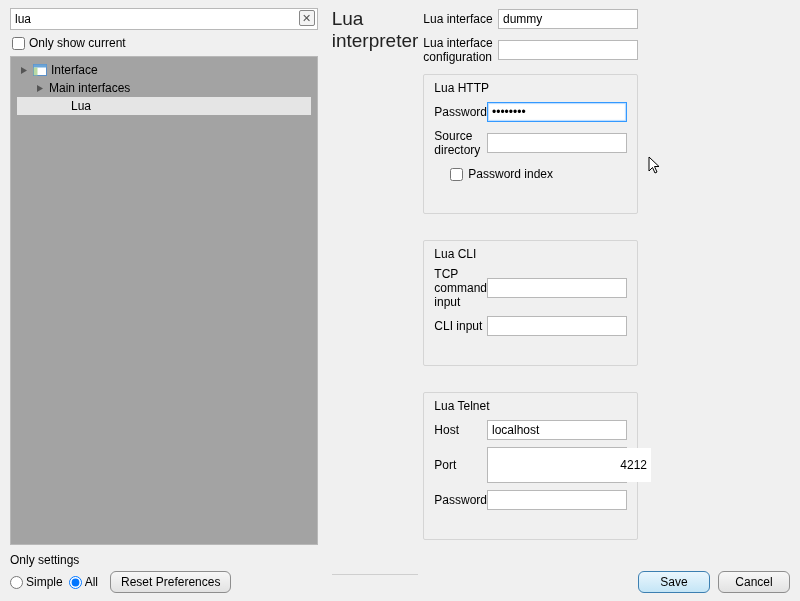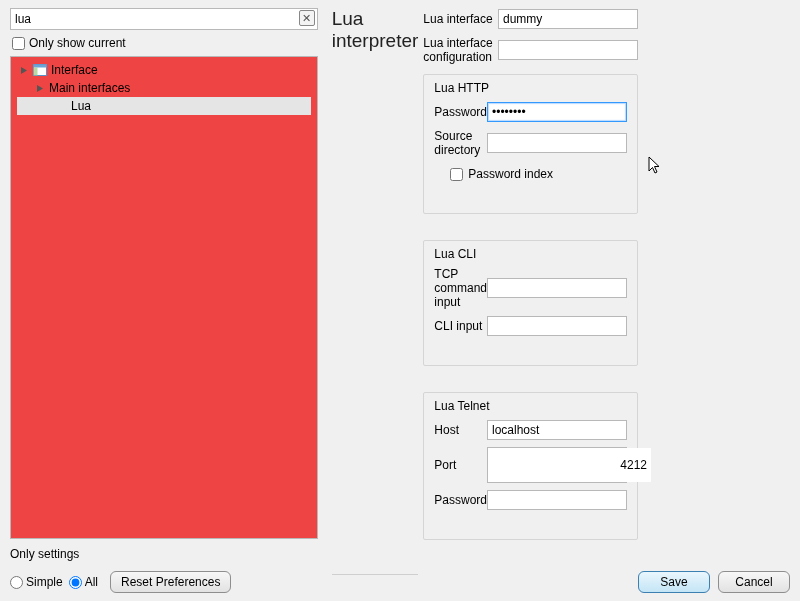--- a/index.html
+++ b/index.html
@@ -49,21 +49,21 @@
   }
   .check-row {
     display: flex; align-items: center;
     gap: 4px;
     margin: 6px 0 6px 2px;
   }
   .check-row input { margin: 0; width:13px; height:13px;}
   .tree {
     flex: 1;
     border: 1px solid #b8b8b8;
-    background: #ef4444;
+    background: #a3a3a3;
     padding: 4px 6px;
     overflow: auto;
   }
   .tree-row {
     display: flex; align-items: center; gap: 4px;
     height: 18px;
     padding-left: 2px;
   }
   .tree-row.selected {
     background: #e5e5e5;
@@ -75,21 +75,21 @@
     display: inline-flex; align-items:center; justify-content:center;
     color:#555;
   }
   .tree-icon {
     width: 14px; height: 12px; display:inline-block;
   }
   
   .bottom-left {
     margin-top: 8px;
   }
-  .radio-row { display:flex; align-items:center; gap:6px; margin-top:10px;}
+  .radio-row { display:flex; align-items:center; gap:6px; margin-top:4px;}
   .radio-row label { display:flex; align-items:center; gap:3px;}
   .radio-row input { margin:0; }
   .btn {
     border: 1px solid #8e8e8e;
     background: linear-gradient(#f7f7f7,#e2e2e2);
     padding: 3px 10px;
     font: inherit;
     border-radius: 6px;
     cursor: pointer;
     min-width: 60px;

